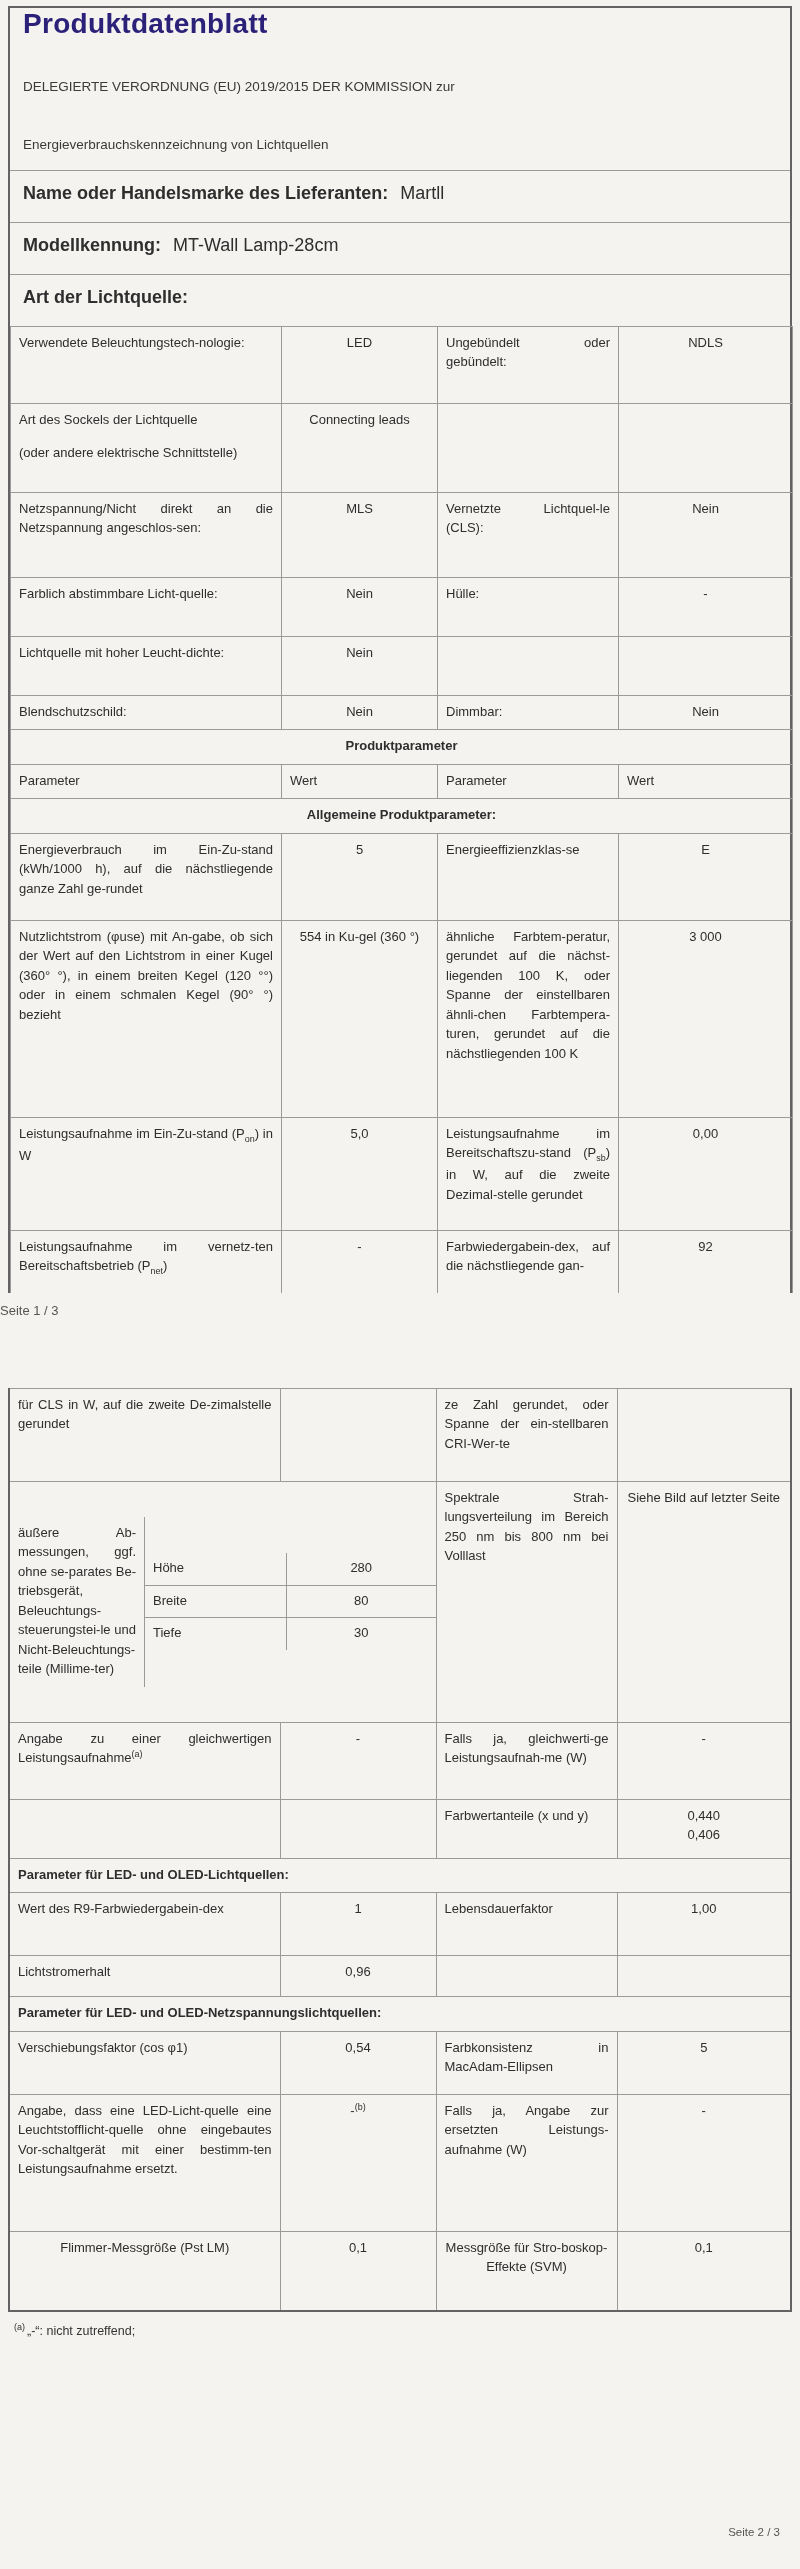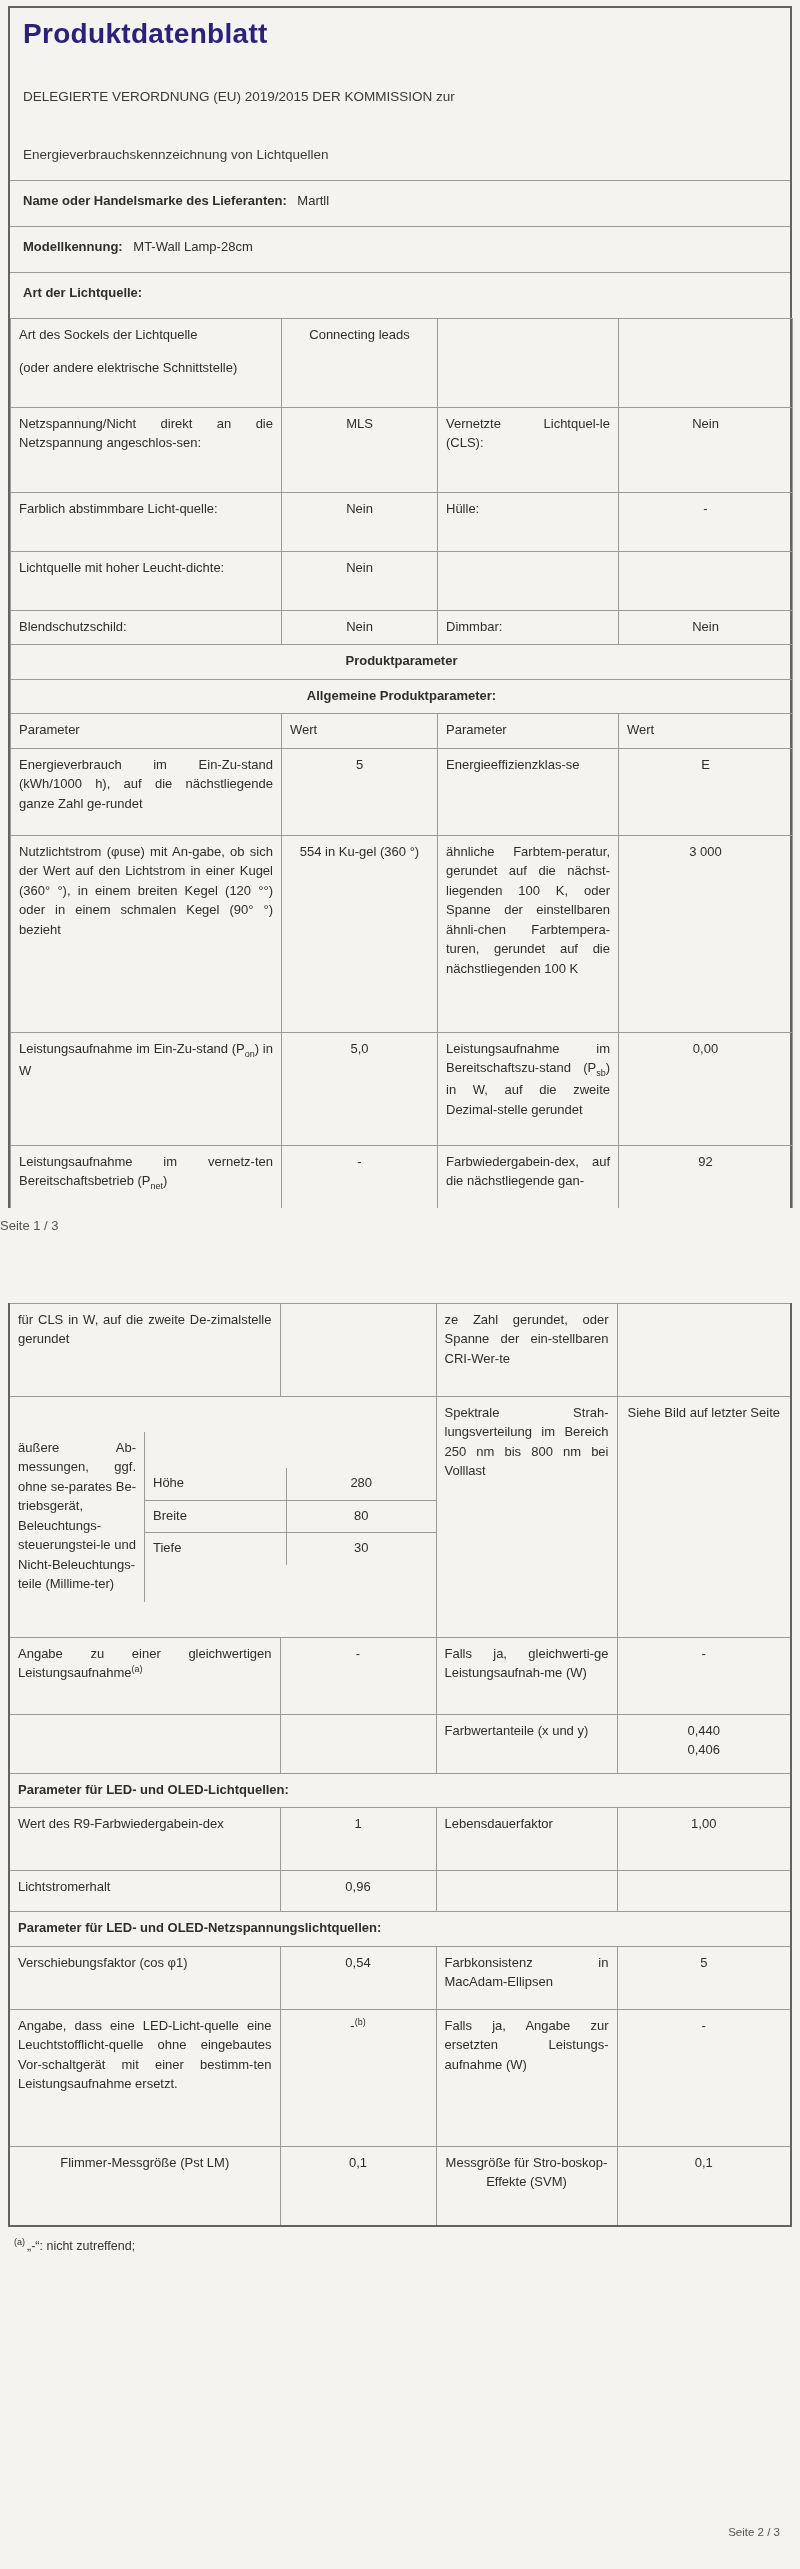--- a/index.html
+++ b/index.html
@@ -10,30 +10,30 @@
     color:#2e2e2e;
     position:relative;
     overflow:hidden;
   }
   .page1 {
     margin:6px 8px 0 8px;
     border:2px solid #636363;
     border-bottom:none;
     box-sizing:border-box;
   }
-  .hdr { padding:10px 16px 14px 13px; }
+  .hdr { padding:0 16px 14px 13px; }
   .title {
     font-size:28px; font-weight:bold; color:#2b2178; letter-spacing:0.3px;
   }
   .sub { margin-top:13px; font-size:13.5px; line-height:1.62; color:#3a3a3a; }
   .sub .line { display:block;margin-top:36px; }
   .info-row {
     border-top:1px solid #9a9a9a;
     padding:12px 10px 18px 13px;
-    font-size:13px;
+    font-size:18px;
   }
   .info-row .lab { font-weight:bold; }
   .info-row .val { margin-left:7px; }
 
   table.ptable {
     width:100%;
     border-collapse:collapse;
     table-layout:fixed;
     font-size:13px;
   }
@@ -127,20 +127,26 @@
   </div>
 
   <table class="ptable">
     <colgroup>
         <col style="width:271px">
         <col style="width:156px">
         <col style="width:181px">
         <col style="width:174px">
       </colgroup>
     <tbody>
+      <tr class="rh-tech">
+        <td class="lbl">Verwendete Beleuchtungstech-nologie:</td>
+        <td class="val">LED</td>
+        <td class="lbl">Ungebündelt oder gebündelt:</td>
+        <td class="val">NDLS</td>
+      </tr>
       <tr class="rh-sock">
         <td class="lbl">
           <span class="blockline">Art des Sockels der Lichtquelle</span>
           <span class="gap"></span>
           <span class="blockline">(oder andere elektrische Schnittstelle)</span>
         </td>
         <td class="val">Connecting leads</td>
         <td class="lbl"></td>
         <td class="val"></td>
       </tr>
@@ -166,27 +172,27 @@
         <td class="lbl">Blendschutzschild:</td>
         <td class="val">Nein</td>
         <td class="lbl">Dimmbar:</td>
         <td class="val">Nein</td>
       </tr>
 
       <tr>
         <td class="sec" colspan="4">Produktparameter</td>
       </tr>
       <tr>
-        <td class="sec" colspan="4">Allgemeine Produktparameter:</td>
-      </tr>
-      <tr>
         <td class="lbl">Parameter</td>
         <td class="lbl">Wert</td>
         <td class="lbl">Parameter</td>
         <td class="lbl">Wert</td>
+      </tr>
+      <tr>
+        <td class="sec" colspan="4">Allgemeine Produktparameter:</td>
       </tr>
 
       <tr class="rh-ener">
         <td class="lbl">Energieverbrauch im Ein-Zu-stand (kWh/1000 h), auf die nächstliegende ganze Zahl ge-rundet</td>
         <td class="val">5</td>
         <td class="lbl">Energieeffizienzklas-se</td>
         <td class="val">E</td>
       </tr>
       <tr class="rh-nutz">
         <td class="lbl">Nutzlichtstrom (φuse) mit An-gabe, ob sich der Wert auf den Lichtstrom in einer Kugel (360° °), in einem breiten Kegel (120 °°) oder in einem schmalen Kegel (90° °) bezieht</td>

